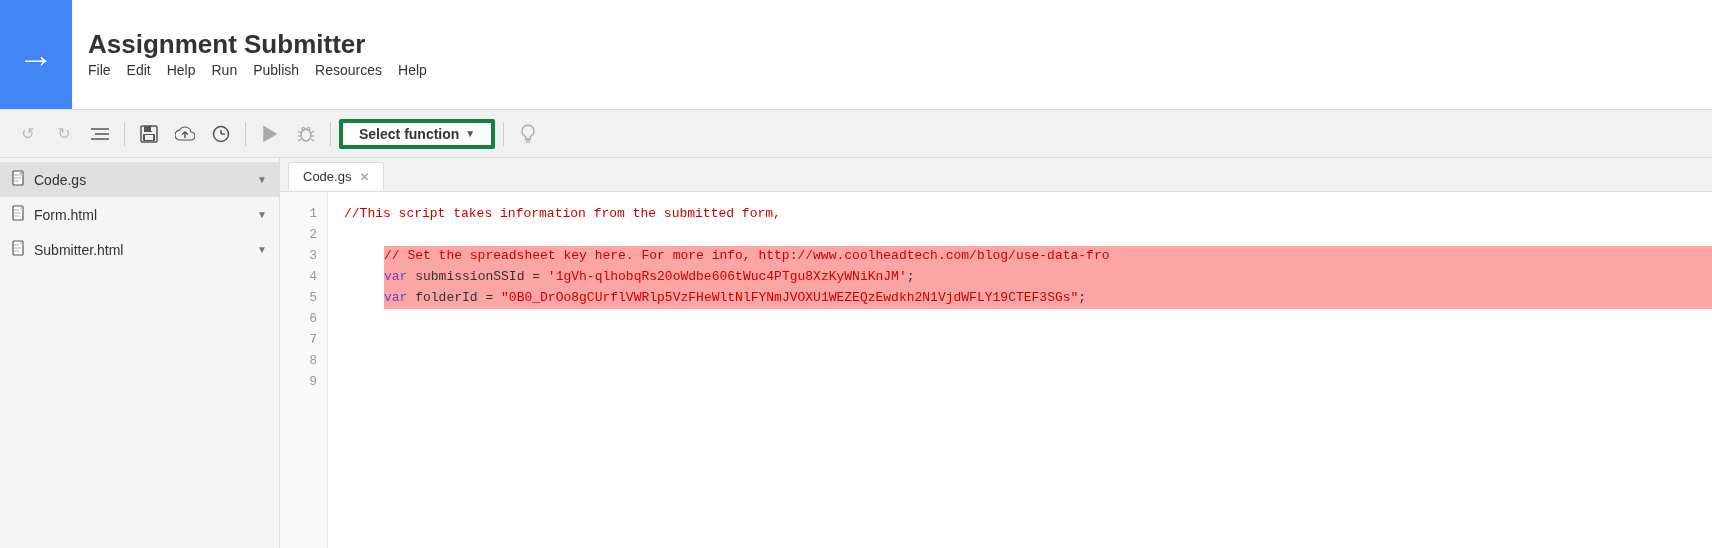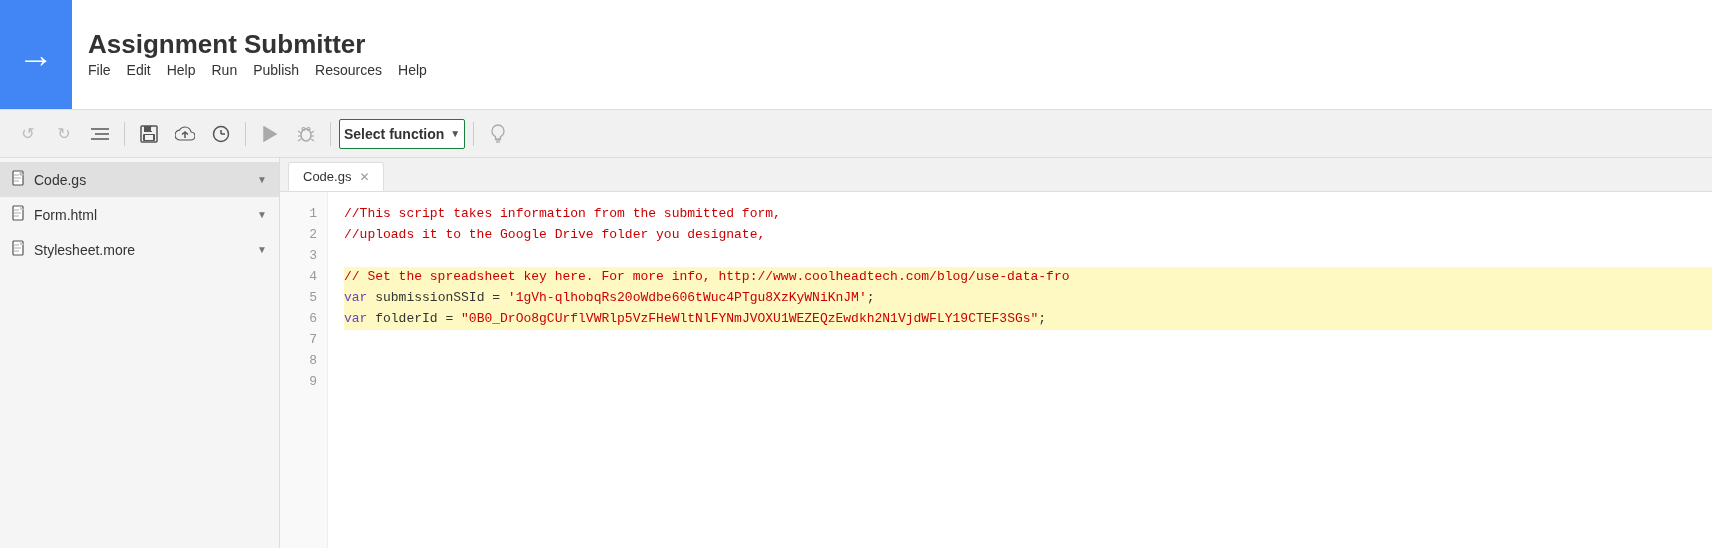--- a/index.html
+++ b/index.html
@@ -74,22 +74,22 @@
     .toolbar-sep {
       width: 1px;
       height: 24px;
       background: #ccc;
       margin: 0 4px;
     }
     .select-function-btn {
       display: flex;
       align-items: center;
       height: 30px;
-      padding: 0 4px;
-      border: 1px solid #15803d;
+      padding: 0 16px;
+      border: 4px solid #15803d;
       background: white;
       cursor: pointer;
       border-radius: 2px;
       font-size: 14px;
       font-weight: bold;
       color: #333;
       gap: 6px;
     }
     .chevron-down { font-size: 10px; color: #555; }
 
@@ -193,21 +193,22 @@
     .code-line {
       font-family: 'Courier New', monospace;
       font-size: 13px;
       line-height: 1.6;
       white-space: pre;
       height: 21px;
       display: flex;
       align-items: center;
     }
     .code-line.highlighted {
-      background: #fef9c3;
+      background: #fca5a5;
+      margin-left: 40px;
     }
     .c-comment { color: #c00; }
     .c-keyword { color: #6f42c1; }
     .c-string { color: #c00; }
     .c-normal { color: #333; text-align: center; }
   </style>
 </head>
 <body>
 
 <div class="header">
@@ -329,21 +330,21 @@
     <div class="sidebar-item">
       <span class="sidebar-icon">
         <svg width="14" height="16" viewBox="0 0 14 16" fill="none" xmlns="http://www.w3.org/2000/svg">
           <rect x="1" y="1" width="10" height="14" rx="1" stroke="#555" stroke-width="1.2" fill="white"></rect>
           <line x1="2" y1="5" x2="7" y2="5" stroke="#aaa" stroke-width="1"></line>
           <line x1="2" y1="8" x2="9" y2="8" stroke="#aaa" stroke-width="1"></line>
           <line x1="2" y1="11" x2="7" y2="11" stroke="#aaa" stroke-width="1"></line>
           <polygon points="8,1 12,5 8,5" fill="#ccc"></polygon>
         </svg>
       </span>
-      <span class="sidebar-label">Stylesheet.more</span>
+      <span class="sidebar-label">Submitter.html</span>
       <span class="sidebar-dropdown">▼</span>
     </div>
   </div>
 
   <div class="editor-area">
     <div class="tabs-bar">
       <div class="tab">
         <span>Code.gs</span>
         <span class="tab-close">✕</span>
       </div>
@@ -355,21 +356,20 @@
         <div class="line-number">3</div>
         <div class="line-number">4</div>
         <div class="line-number">5</div>
         <div class="line-number">6</div>
         <div class="line-number">7</div>
         <div class="line-number">8</div>
         <div class="line-number">9</div>
       </div>
       <div class="code-lines">
         <div class="code-line"><span class="c-comment">//This script takes information from the submitted form,</span></div>
-        <div class="code-line"><span class="c-comment">//uploads it to the Google Drive folder you designate,</span></div>
         <div class="code-line"></div>
         <div class="code-line highlighted"><span class="c-comment">// Set the spreadsheet key here. For more info, http://www.coolheadtech.com/blog/use-data-fro</span></div>
         <div class="code-line highlighted"><span class="c-keyword">var </span><span class="c-normal">submissionSSId = </span><span class="c-string">'1gVh-qlhobqRs20oWdbe606tWuc4PTgu8XzKyWNiKnJM'</span><span class="c-normal">;</span></div>
         <div class="code-line highlighted"><span class="c-keyword">var </span><span class="c-normal">folderId = </span><span class="c-string">"0B0_DrOo8gCUrflVWRlp5VzFHeWltNlFYNmJVOXU1WEZEQzEwdkh2N1VjdWFLY19CTEF3SGs"</span><span class="c-normal">;</span></div>
         <div class="code-line"></div>
       </div>
     </div>
   </div>
 </div>
 

